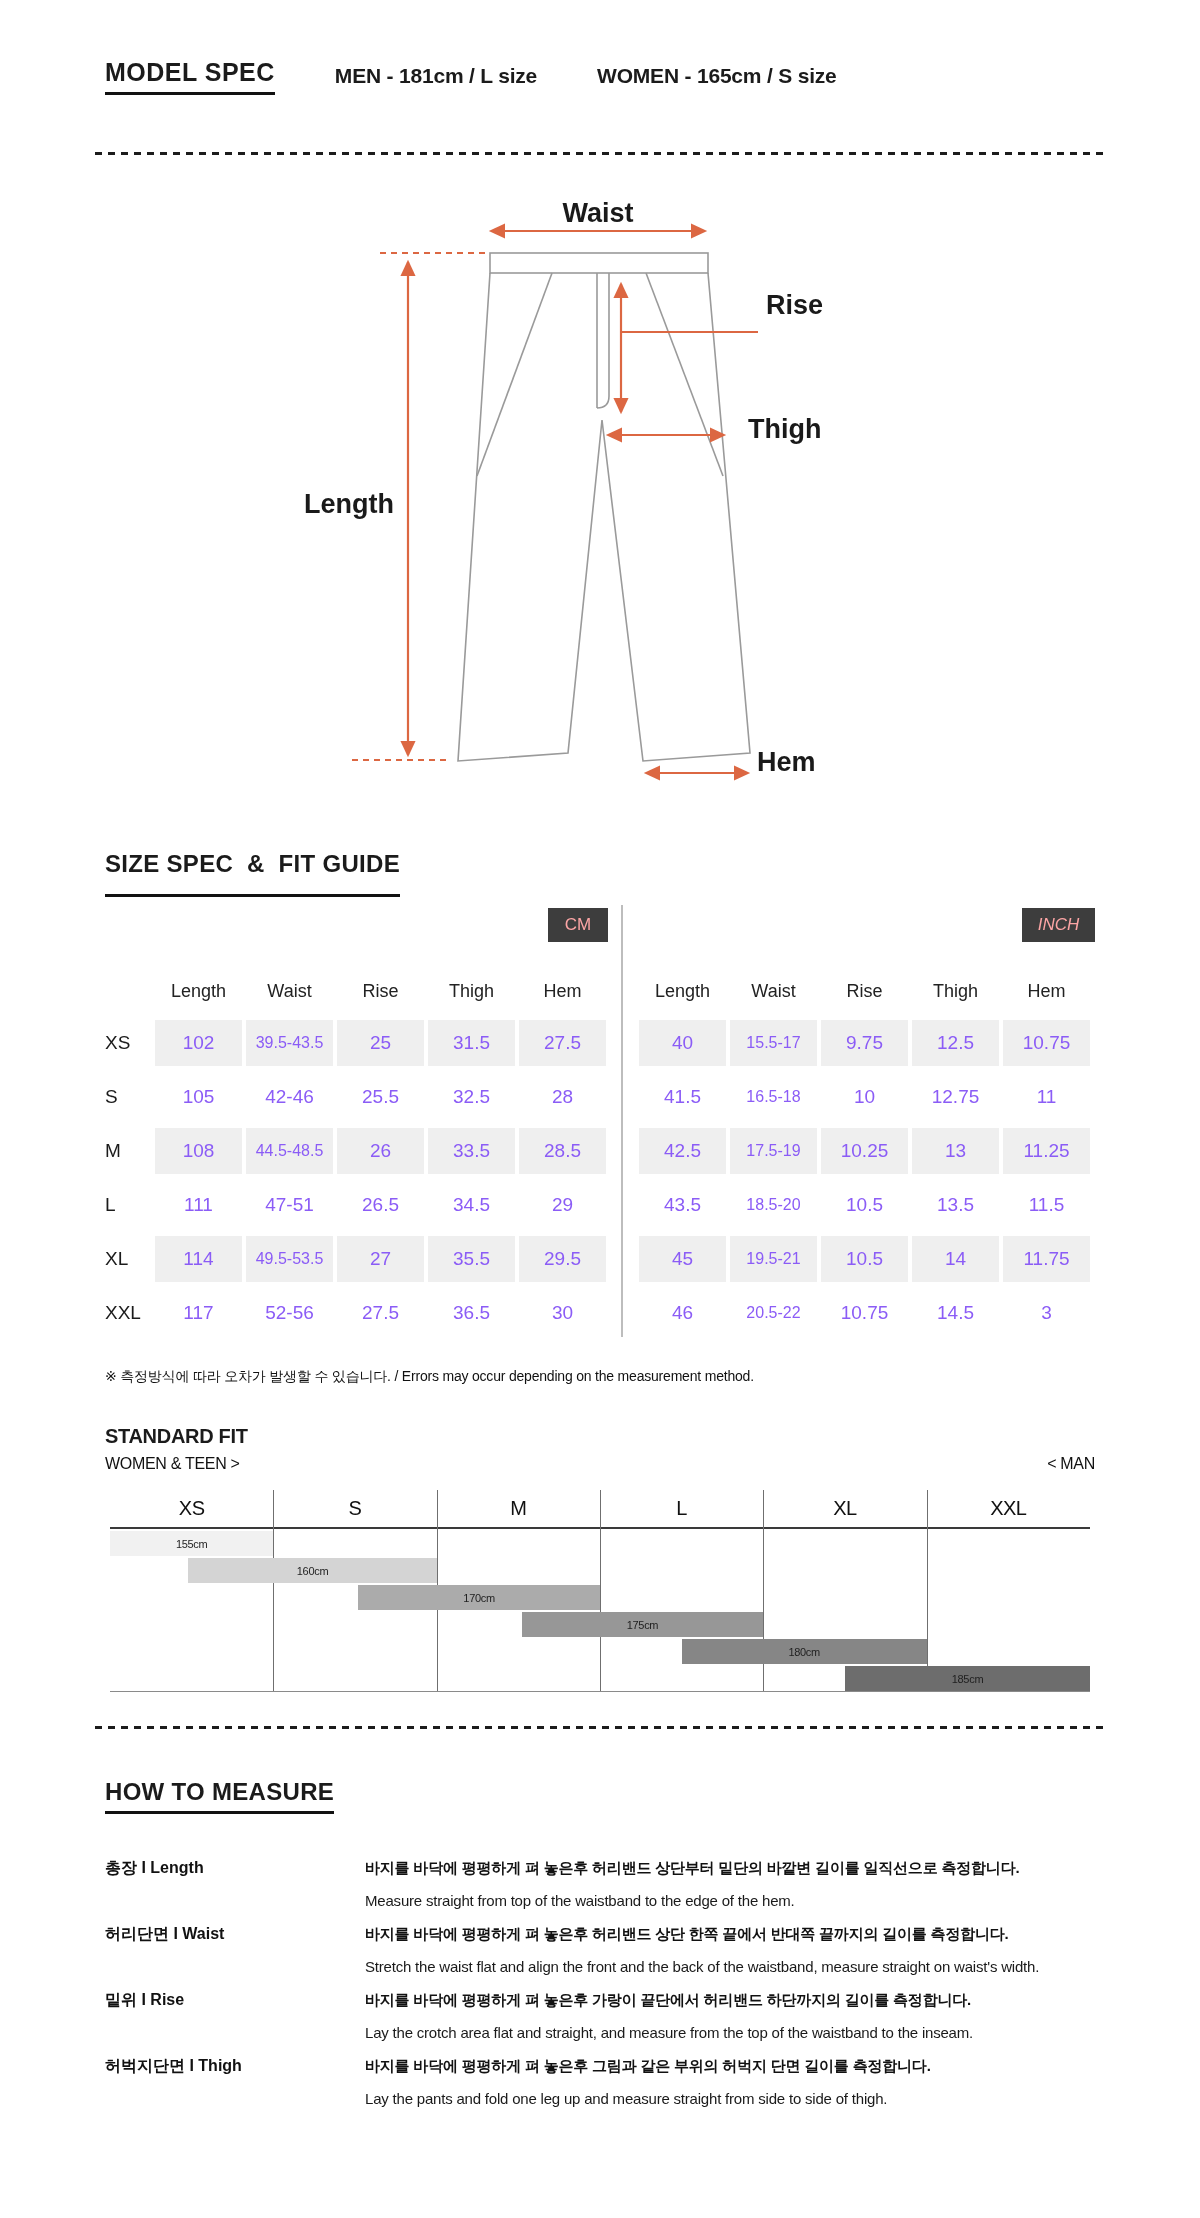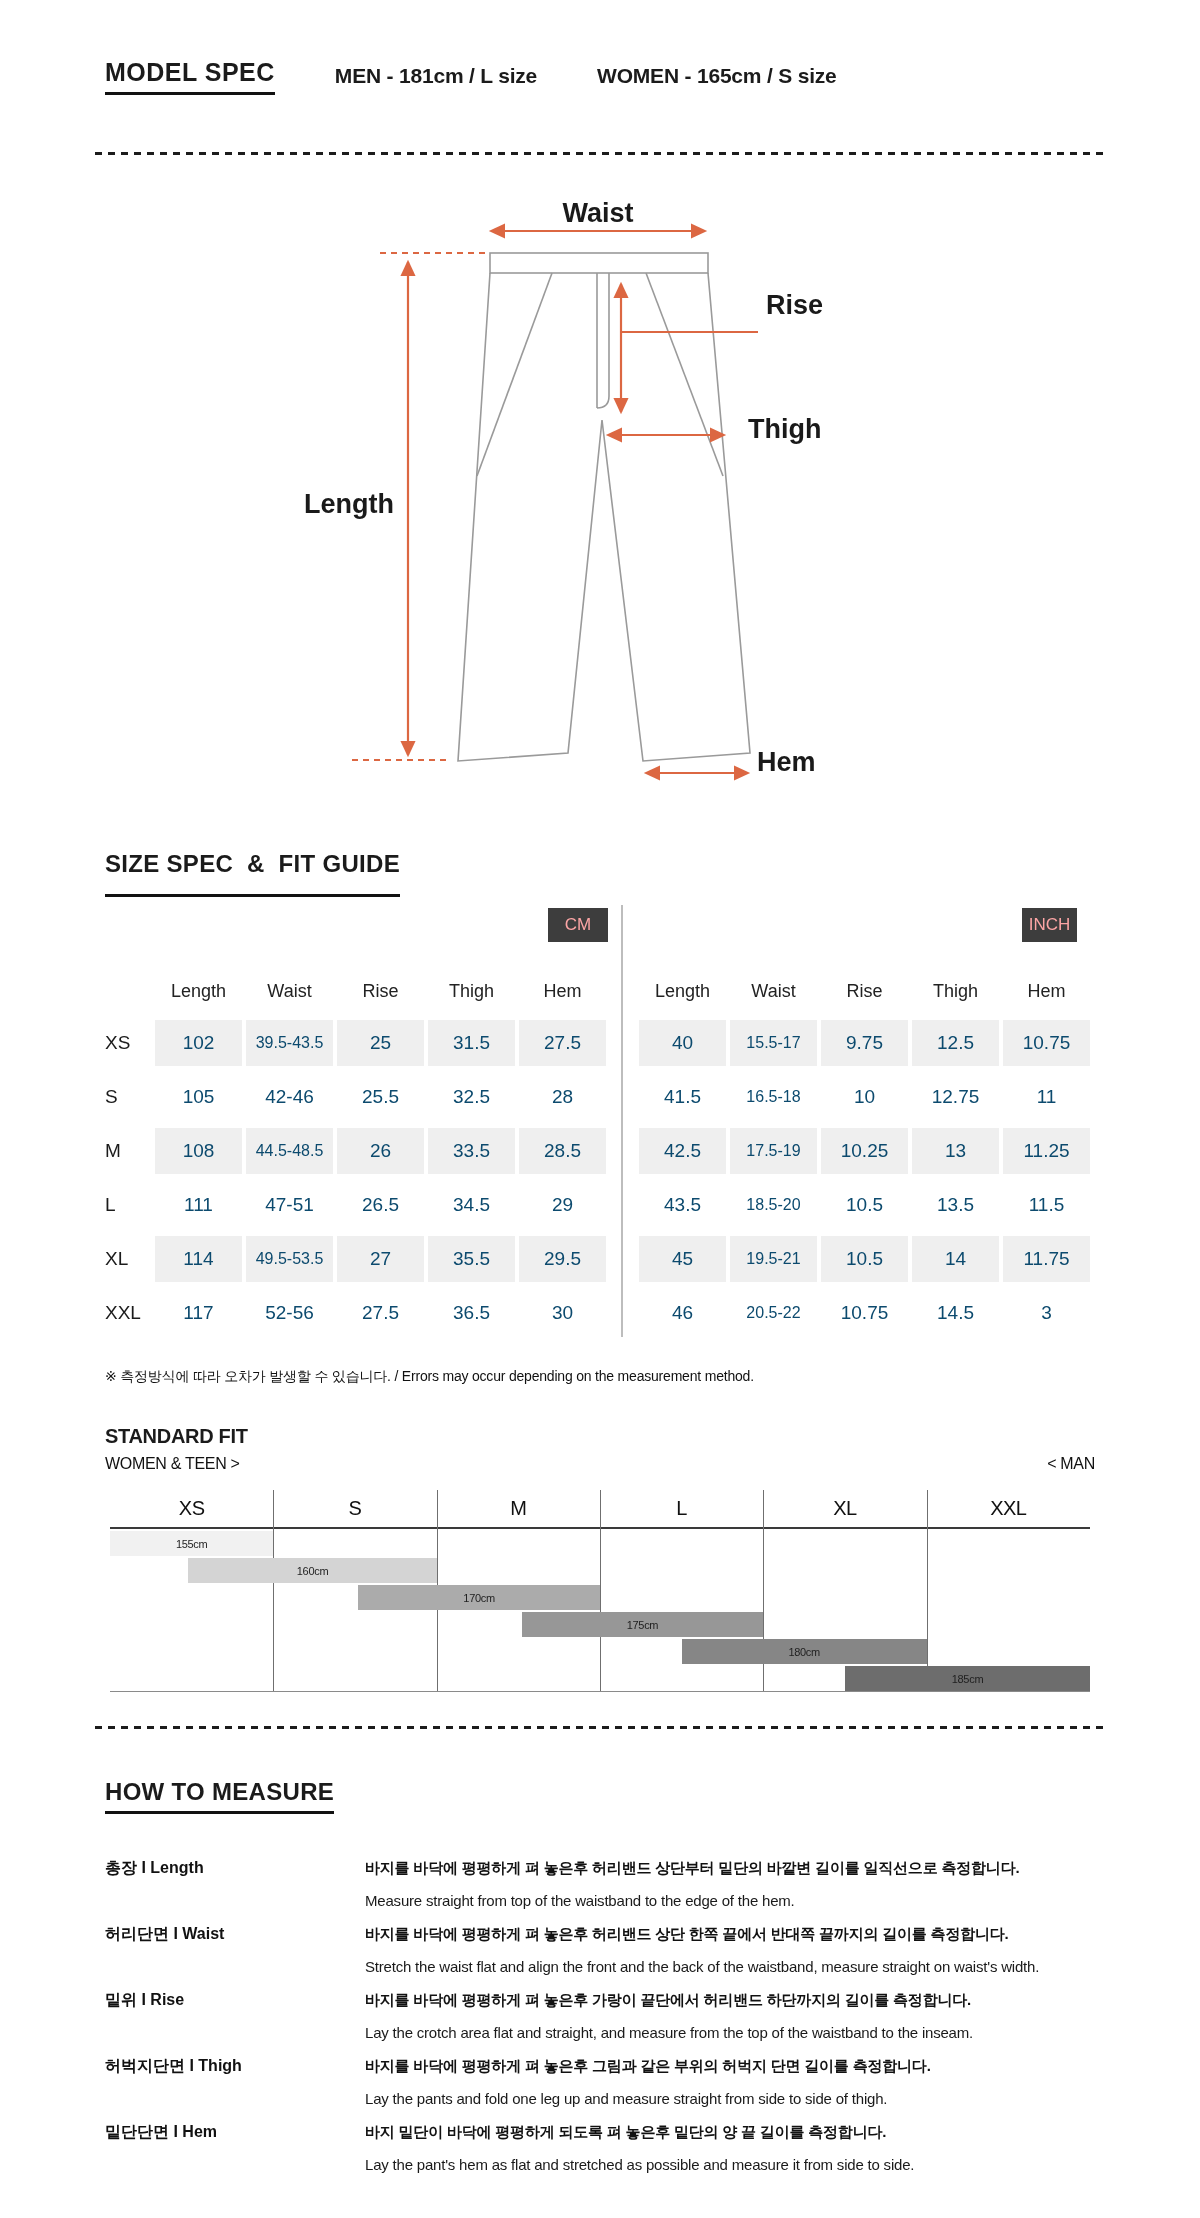--- a/index.html
+++ b/index.html
@@ -19,31 +19,31 @@
   
   #diagram{top:186px;left:280px;width:620px;height:612px;}
   .diag-label{font-weight:bold;font-size:27px;fill:#1a1a1a;}
 
   
   #size-spec-title{top:850px;left:105px;font-size:24px;font-weight:bold;letter-spacing:.3px;
     border-bottom:3px solid #111;padding-bottom:16px;}
   .unit-badge{top:908px;height:34px;background:#3d3d3d;color:#fca5a5;font-size:17px;
     display:flex;align-items:center;justify-content:center;}
   #cm-badge{left:548px;width:60px;}
-  #inch-badge{left:1022px;width:55px;}
+  #inch-badge{left:1022px;width:73px;font-style:italic;}
   #table-sep{top:905px;left:621px;width:2px;height:432px;background:#bdbdbd;}
 
   .spec-grid{display:grid;}
   #cm-table{top:966px;left:105px;grid-template-columns:48px repeat(5,91px);}
   #inch-table{top:966px;left:637px;grid-template-columns:repeat(5,91px);}
   .spec-head{height:50px;display:flex;align-items:center;justify-content:center;
     font-size:18px;color:#222;}
   .spec-cell{height:54px;padding:4px 2px;box-sizing:border-box;}
   .spec-cell .inner{height:100%;display:flex;align-items:center;justify-content:center;
-    font-size:19px;color:#0c4a6e;}
+    font-size:19px;color:#8b5cf6;}
   .row-shaded .inner{background:#efefef;}
   .spec-size{height:54px;display:flex;align-items:center;font-size:19px;color:#1b1b1b;}
   .val-small{font-size:16px !important;}
 
   #spec-note{top:1368px;left:105px;font-size:14px;color:#111;letter-spacing:-0.2px;}
 
   
   #fit-title{top:1425px;left:105px;font-size:20px;font-weight:bold;letter-spacing:-0.3px;}
   #fit-sub{top:1455px;left:105px;right:105px;display:flex;justify-content:space-between;
     font-size:16px;letter-spacing:-0.3px;color:#111;}
@@ -376,22 +376,15 @@
           <div class="measure-en">Lay the crotch area flat and straight, and measure from the top of the waistband to the inseam.</div>
         </div>
       </div>
       <div class="measure-item">
         <div class="measure-term">허벅지단면 I Thigh</div>
         <div class="measure-desc">
           <div class="measure-kr">바지를 바닥에 평평하게 펴 놓은후 그림과 같은 부위의 허벅지 단면 길이를 측정합니다.</div>
           <div class="measure-en">Lay the pants and fold one leg up and measure straight from side to side of thigh.</div>
         </div>
       </div>
-      <div class="measure-item">
-        <div class="measure-term">밑단단면 I Hem</div>
-        <div class="measure-desc">
-          <div class="measure-kr">바지 밑단이 바닥에 평평하게 되도록 펴 놓은후 밑단의 양 끝 길이를 측정합니다.</div>
-          <div class="measure-en">Lay the pant's hem as flat and stretched as possible and measure it from side to side.</div>
-        </div>
-      </div>
     </div>
 
 </div>
 
 </body></html>

